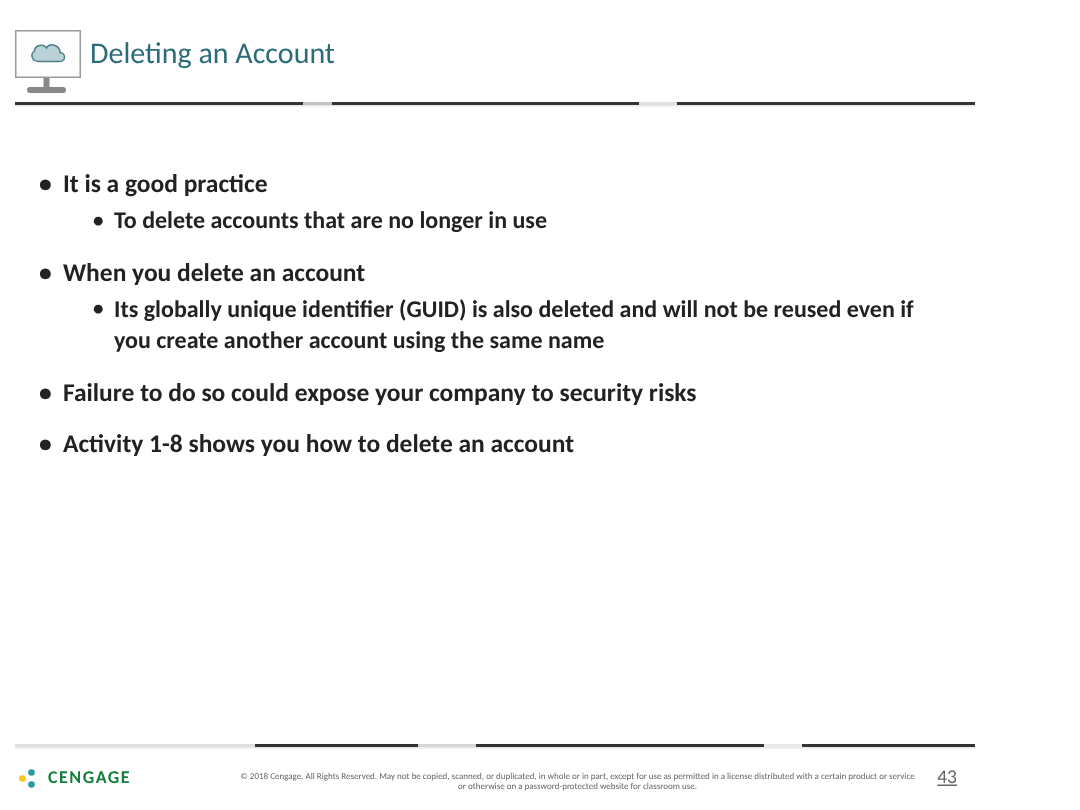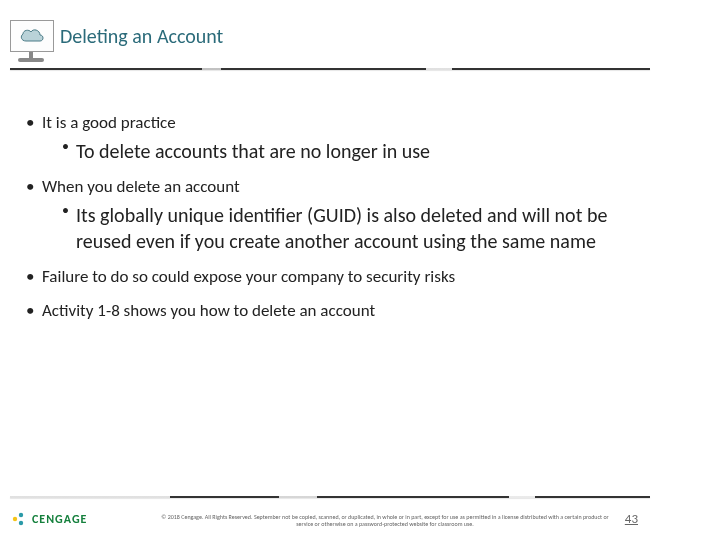--- a/index.html
+++ b/index.html
@@ -93,34 +93,35 @@
   }
   ul.level1 {
     list-style: none;
     margin: 0;
     padding: 0;
   }
   ul.level1 > li {
     margin-bottom: 12px;
     position: relative;
     padding-left: 18px;
+    font-weight: bold;
   }
   ul.level1 > li::before {
     content: "•";
     position: absolute;
     left: 2px;
     top: 0;
     color: #222;
     font-size: 17px;
   }
   ul.level2 {
     list-style: none;
     margin: 4px 0 0 0;
     padding: 0 0 0 20px;
-    font-size: 20px;
+    font-size: 16px;
   }
   ul.level2 > li {
     position: relative;
     padding-left: 14px;
     margin-bottom: 4px;
   }
   ul.level2 > li::before {
     content: "•";
     position: absolute;
     left: 0;
@@ -240,17 +241,17 @@
     <div class="brand">
       <span class="brand-mark">
         <svg width="18" height="18" viewBox="0 0 18 18">
           <circle cx="5" cy="9" r="2.2" fill="#f5c518"></circle>
           <circle cx="11" cy="5" r="2.2" fill="#2b9aa8"></circle>
           <circle cx="11" cy="13" r="2.2" fill="#2b9aa8"></circle>
         </svg>
       </span>
       <span class="brand-text">CENGAGE</span>
     </div>
-    <div class="copyright">© 2018 Cengage. All Rights Reserved. September not be copied, scanned, or duplicated, in whole or in part, except for use as permitted in a license distributed with a certain product or service or otherwise on a password-protected website for classroom use.</div>
+    <div class="copyright">© 2018 Cengage. All Rights Reserved. May not be copied, scanned, or duplicated, in whole or in part, except for use as permitted in a license distributed with a certain product or service or otherwise on a password-protected website for classroom use.</div>
     <div class="pagenum">43</div>
   </div>
 
 </div>
 
 </body></html>

